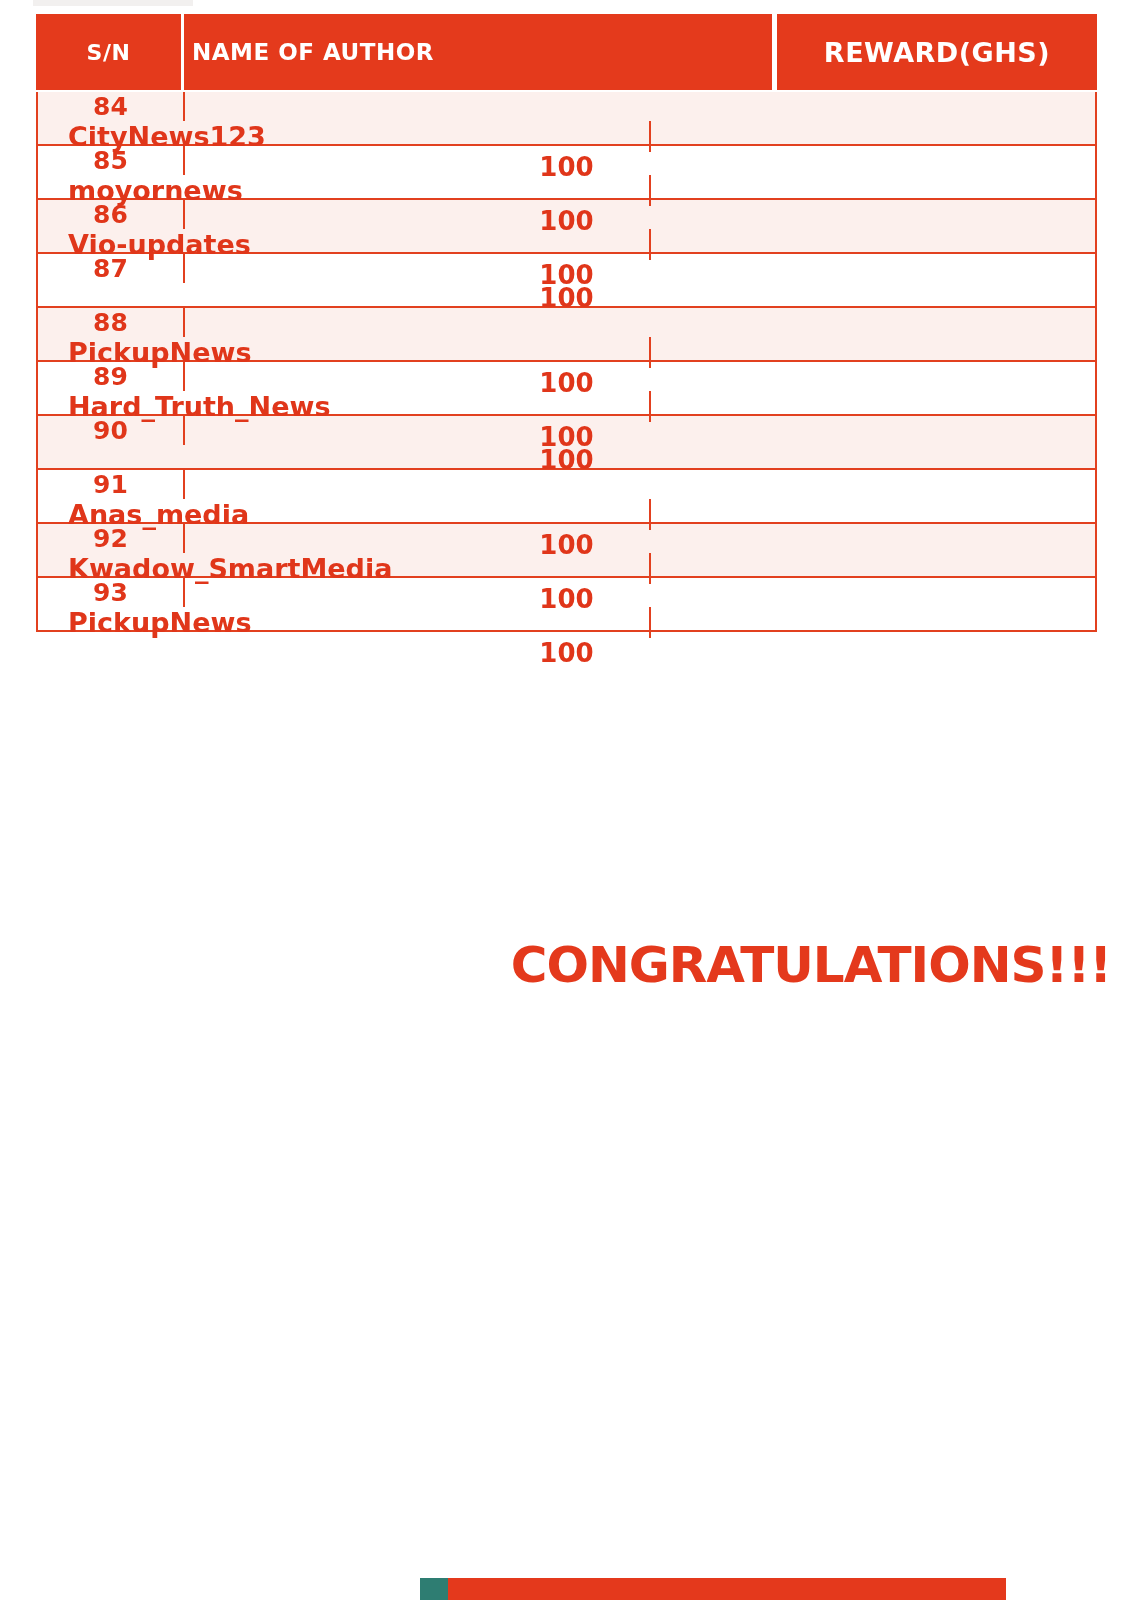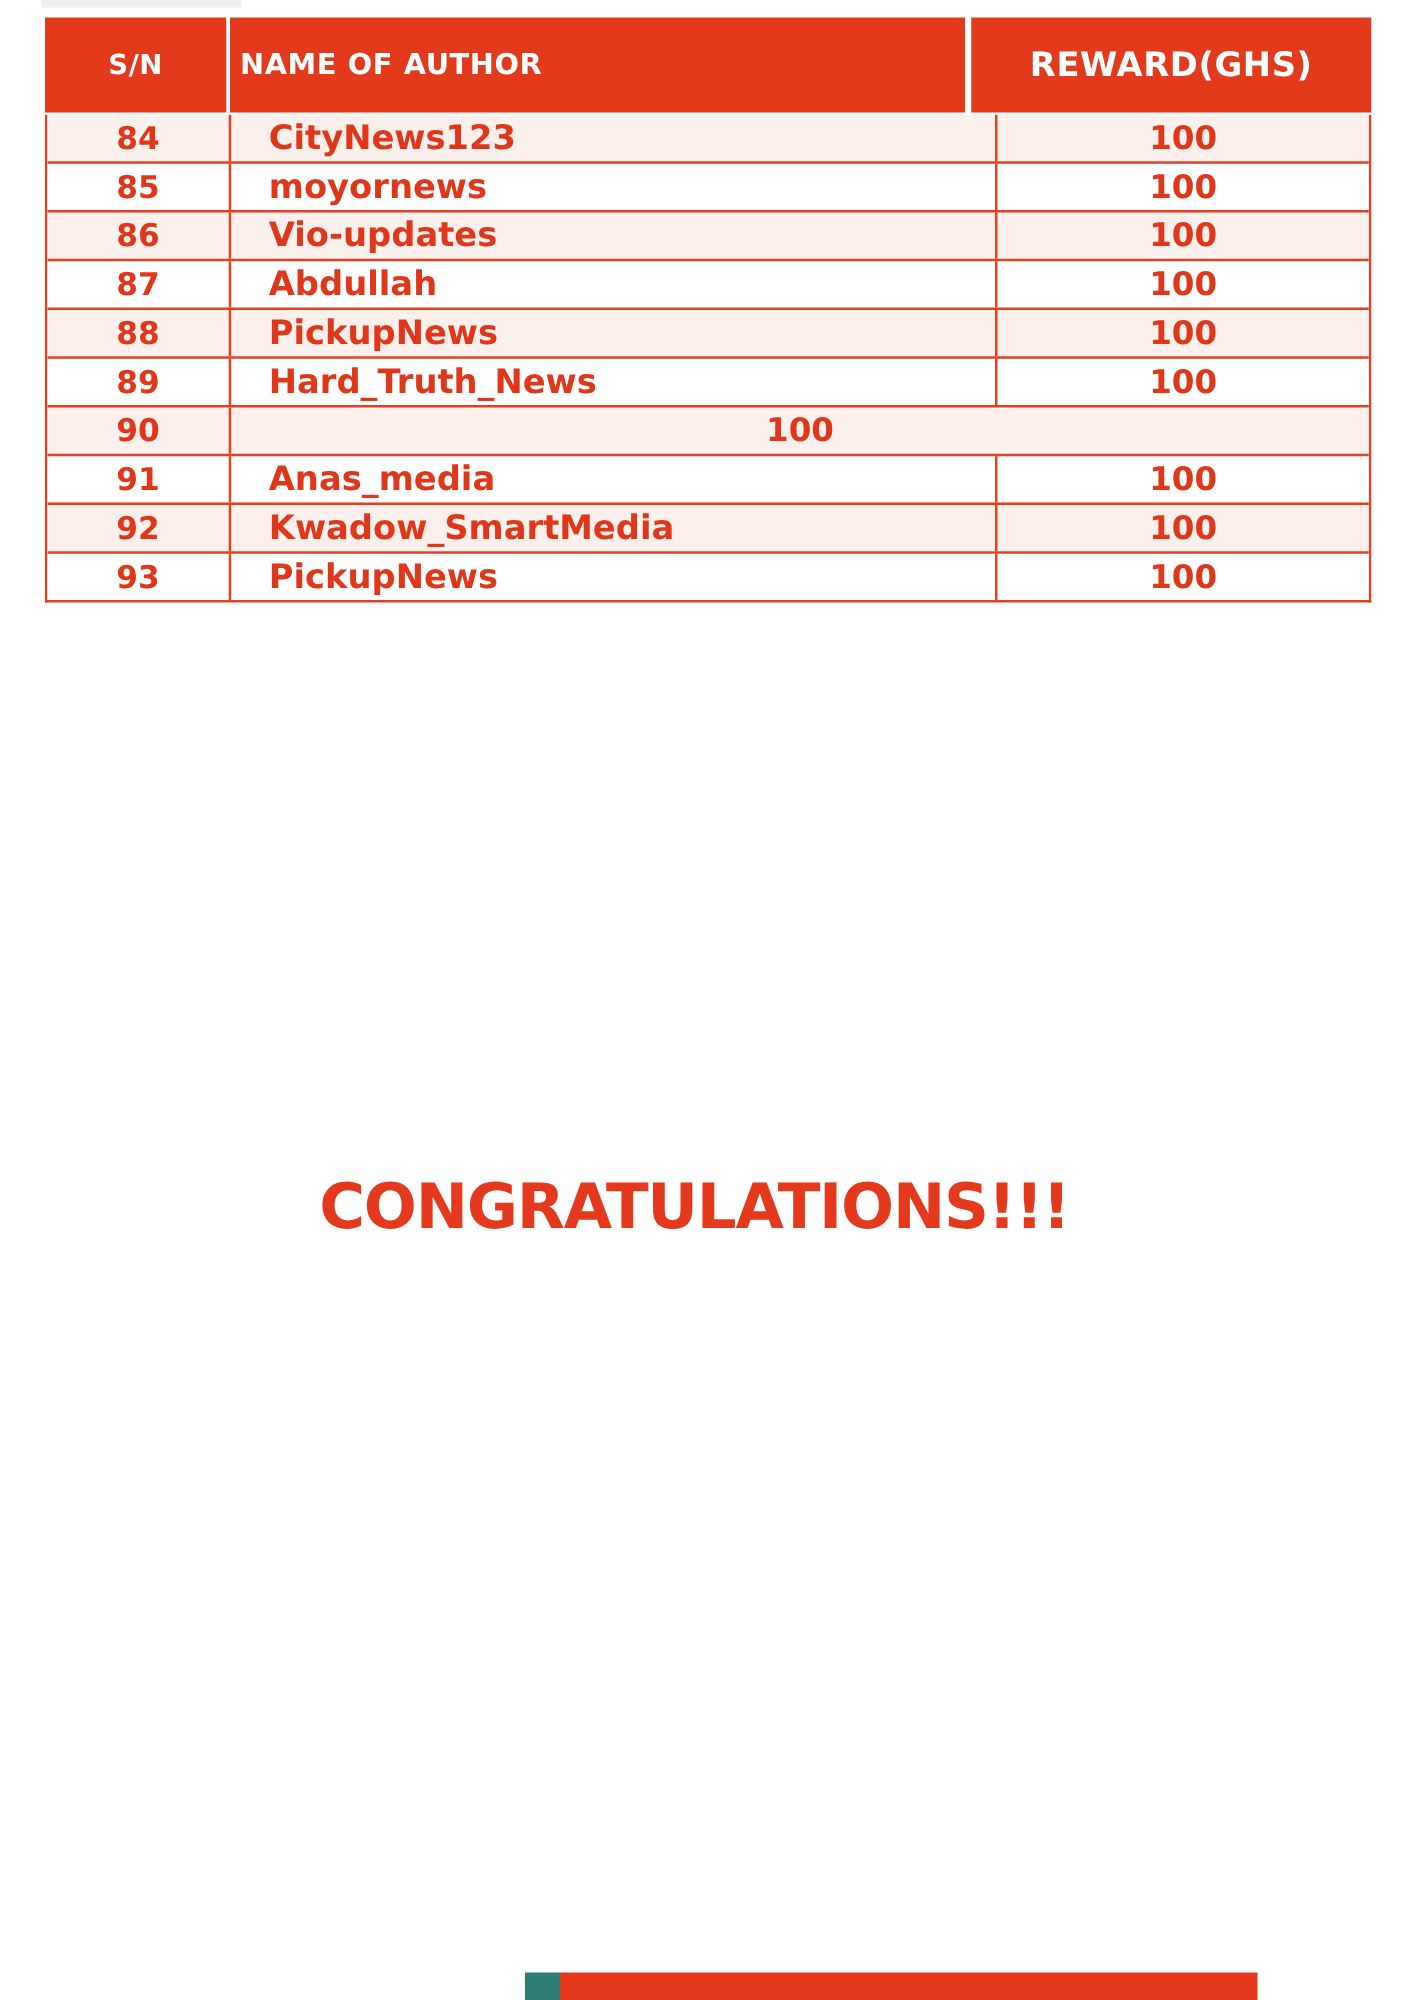--- a/index.html
+++ b/index.html
@@ -64,23 +64,24 @@
     letter-spacing: 0.5px;
   }
 
   .tbody {
     margin-top: 2px;
     border: 2px solid #e2401f;
     border-top: none;
   }
   .row {
     display: flex;
-    height: 37px;
+    height: 52px;
     border-top: 2px solid #e2401f;
     background: #ffffff;
+    flex-direction: column;
   }
   .row:first-child {
     border-top: none;
   }
   .row.pink {
     background: #fcf0ed;
   }
   .cell {
     display: flex;
     align-items: center;
@@ -104,21 +105,21 @@
     justify-content: center;
     font-size: 26px;
   }
 
   
   .congrats {
     position: absolute;
     top: 936px;
     left: 0;
     width: 1111px;
-    text-align: center;
+    text-align: right;
     color: #e4391c;
     font-size: 50px;
     font-weight: bold;
     letter-spacing: -1px;
     white-space: nowrap;
   }
 
   
   .bottom-bar-accent {
     position: absolute;
@@ -160,21 +161,20 @@
       <div class="cell cell-name">moyornews</div>
       <div class="cell cell-reward">100</div>
     </div>
     <div class="row pink">
       <div class="cell cell-sn">86</div>
       <div class="cell cell-name">Vio-updates</div>
       <div class="cell cell-reward">100</div>
     </div>
     <div class="row">
       <div class="cell cell-sn">87</div>
-      <div class="cell cell-name">Abdullah</div>
       <div class="cell cell-reward">100</div>
     </div>
     <div class="row pink">
       <div class="cell cell-sn">88</div>
       <div class="cell cell-name">PickupNews</div>
       <div class="cell cell-reward">100</div>
     </div>
     <div class="row">
       <div class="cell cell-sn">89</div>
       <div class="cell cell-name">Hard_Truth_News</div>

